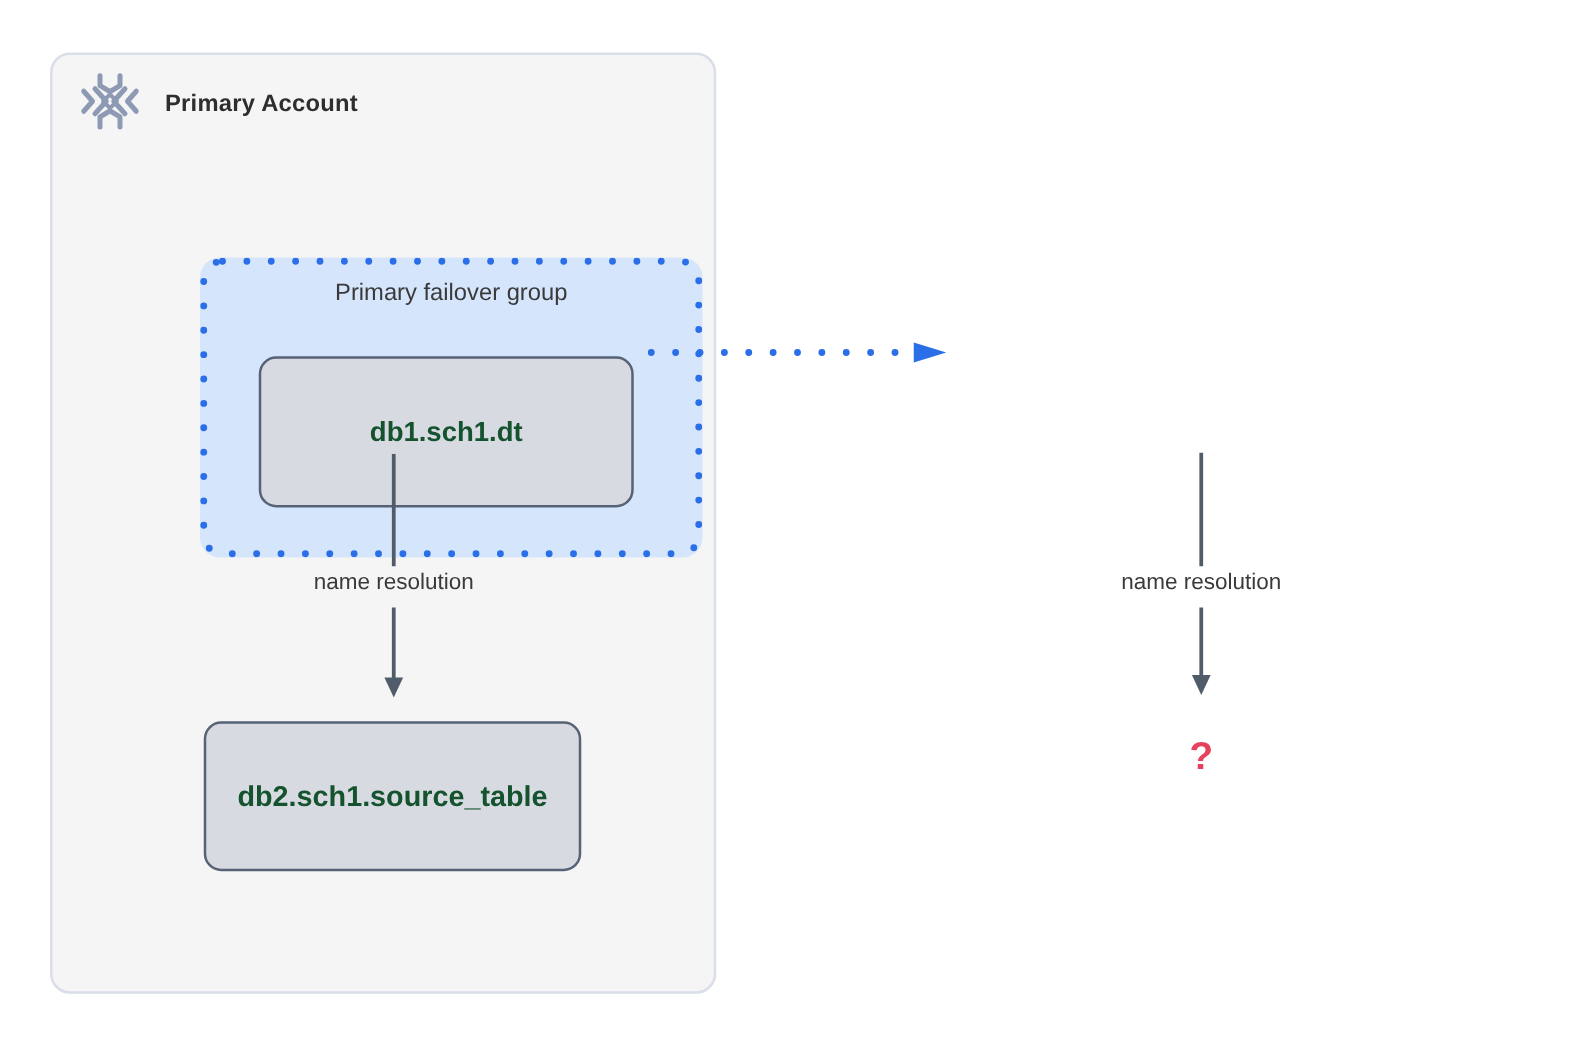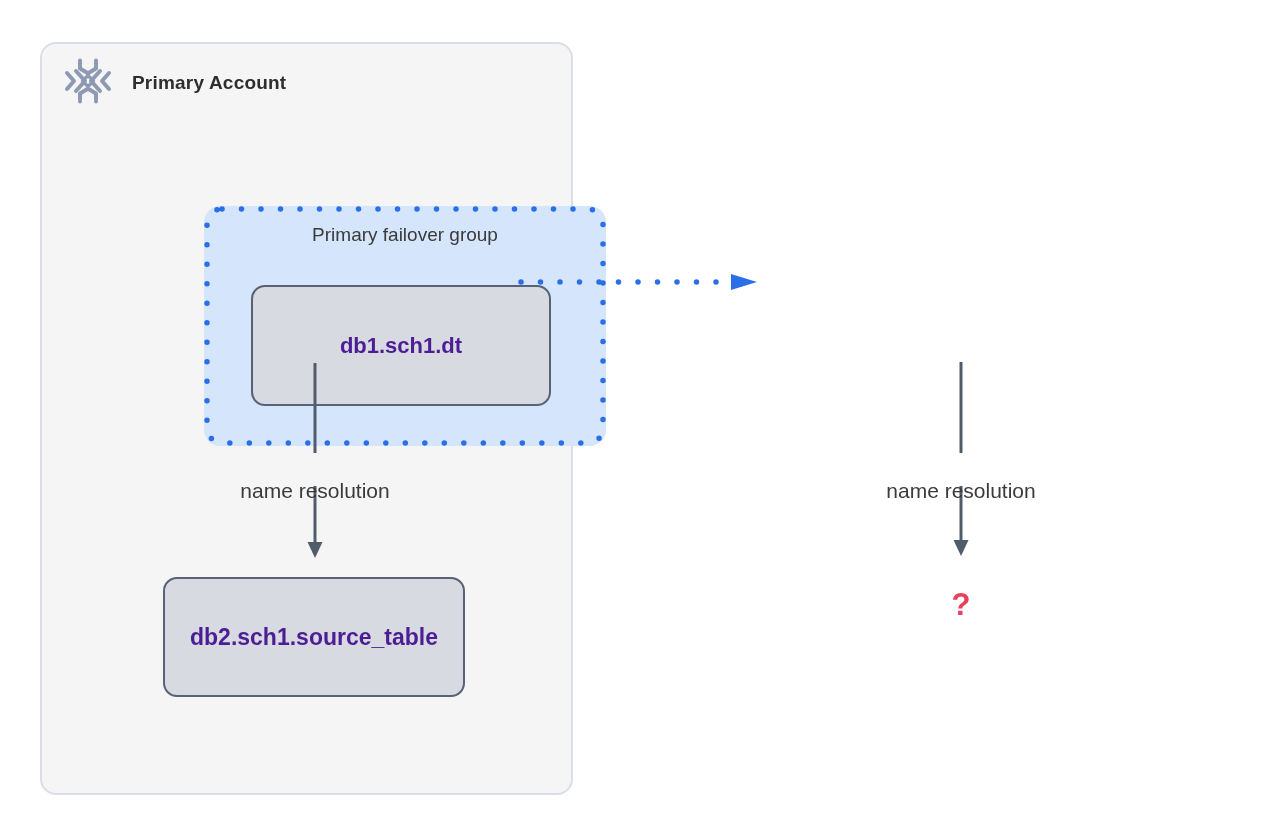--- a/index.html
+++ b/index.html
@@ -6,35 +6,35 @@
   .canvas{position:relative;width:1068px;height:835px;background:#ffffff;overflow:hidden;}
 
   .account{position:absolute;top:42px;width:533px;height:753px;background:#f5f5f6;
            border:2px solid #d9dee9;border-radius:16px;box-sizing:border-box;}
   .account.primary{left:40px;}
   .account.secondary{left:692px;}
 
   .account-header{position:absolute;left:22px;top:13px;display:flex;align-items:center;gap:20px;}
   .account-title{font-size:19px;font-weight:bold;color:#2e2e2e;letter-spacing:.2px;}
 
-  .fgroup{position:absolute;border-radius:16px;box-sizing:border-box;margin-left:44px;}
+  .fgroup{position:absolute;border-radius:16px;box-sizing:border-box;}
   .fgroup.primary{left:118px;top:162px;width:402px;height:240px;background:#d5e5fc;}
   .fgroup svg.dots{position:absolute;left:0;top:0;}
   .fgroup-label{position:absolute;left:0;top:18px;width:100%;text-align:center;
                 font-size:19px;color:#3a3a3a;}
 
   .node{position:absolute;background:#d7dae1;border:2px solid #576276;border-radius:14px;
         box-sizing:border-box;display:flex;align-items:center;justify-content:center;
-        font-size:22px;font-weight:bold;color:#4c1d95;}
+        font-size:22px;font-weight:bold;color:#14532d;}
   .node.p-db1{left:47px;top:79px;width:300px;height:121px;}
   .node.p-db2{position:absolute;left:163px;top:562px;width:302px;height:120px;font-size:23px;margin-top:15px;}
 
   .edge-svg{position:absolute;}
-  .edge-label{position:absolute;transform:translateX(-50%);font-size:21px;color:#3a3a3a;
-              white-space:nowrap;margin-top:24px;}
+  .edge-label{position:absolute;transform:translateX(-50%);font-size:18px;color:#3a3a3a;
+              white-space:nowrap;}
   .unknown-marker{position:absolute;transform:translateX(-50%);font-size:31px;font-weight:bold;
                   color:#e8415e;}
 </style>
 </head>
 <body>
 
 <div class="canvas">
 
   <div class="account primary">
     <div class="account-header">

